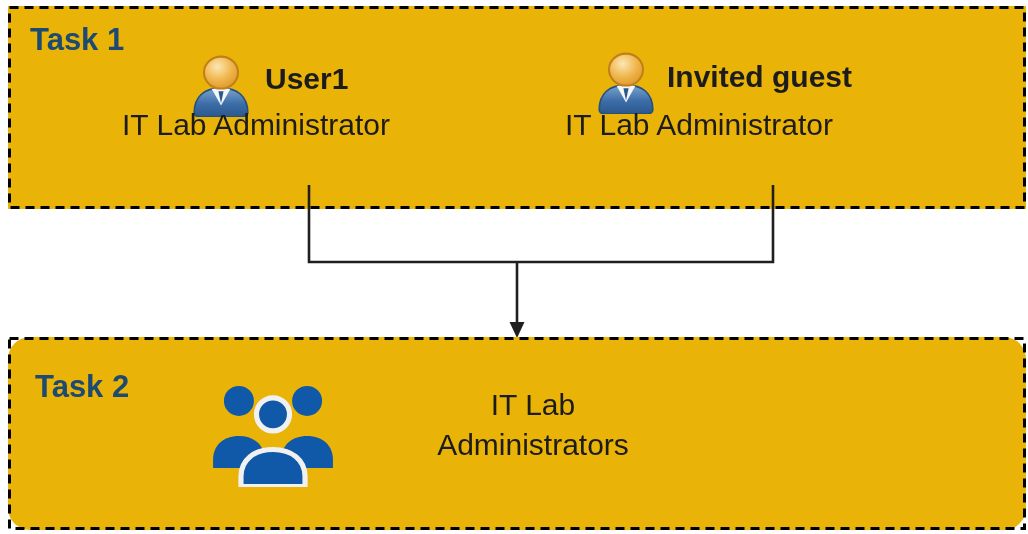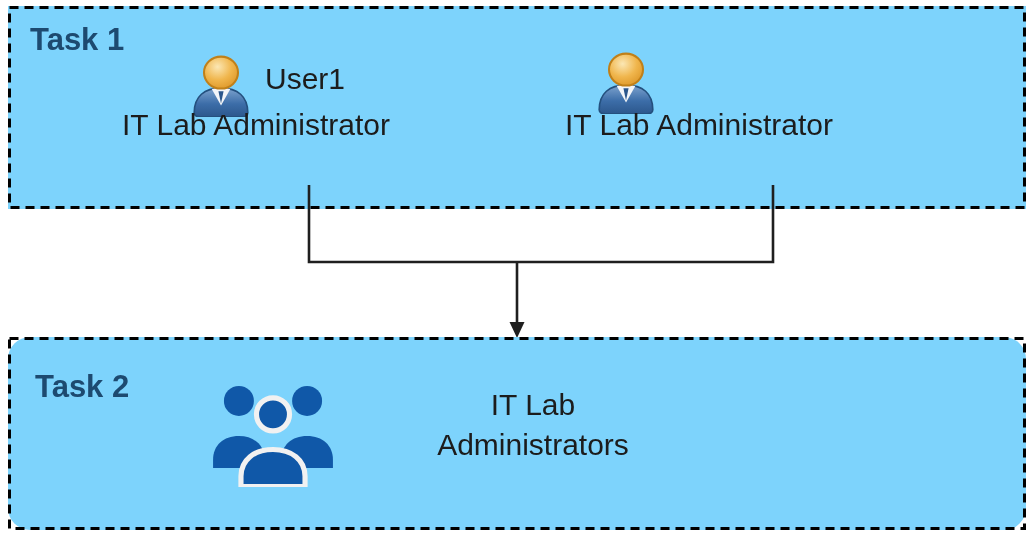--- a/index.html
+++ b/index.html
@@ -3,21 +3,21 @@
 <meta charset="utf-8">
 <style>
   * { margin: 0; padding: 0; box-sizing: border-box; }
   html, body { width: 1028px; height: 534px; background: #ffffff; overflow: hidden; }
   body { font-family: "Liberation Sans", "DejaVu Sans", sans-serif; position: relative; }
 
   .stage { position: absolute; inset: 0; width: 1028px; height: 534px; }
 
   .task-box {
     position: absolute;
-    background: #7dd3fc;
+    background: #eab308;
   }
   .task-box svg.border { position: absolute; inset: 0; display: block; }
 
   #task1-box { left: 8px; top: 6px; width: 1018px; height: 203px; }
   #task2-box { left: 8px; top: 337px; width: 1018px; height: 193px; border-radius: 22px; }
 
   .task-label {
     position: absolute;
     font-size: 31px;
     font-weight: bold;
@@ -29,20 +29,21 @@
   #task2-label { left: 27px; top: 32px; }
   .user-icon-wrap { position: absolute; width: 66px; height: 62px; }
   #user1-icon { left: 180px; top: 49px; }
   #user2-icon { left: 585px; top: 46px; }
 
   .user-name {
     position: absolute;
     font-size: 30px;
     color: #1c1c1c;
     white-space: nowrap;
+    font-weight: bold;
   }
   #user1-name { left: 257px; top: 56px; }
   #user2-name { left: 659px; top: 54px; }
 
   .user-role {
     position: absolute;
     font-size: 30px;
     color: #1c1c1c;
     white-space: nowrap;
   }
@@ -100,20 +101,21 @@
     <div class="user-role" id="user1-role">IT Lab Administrator</div>
 
     <div class="user-icon-wrap" id="user2-icon">
       <svg width="66" height="62" viewBox="0 0 64 60">
         <path d="M6,56 C6,40 16,32 32,32 C48,32 58,40 58,56 C58,59 55.5,60 52,60 L12,60 C8.5,60 6,59 6,56 Z" fill="url(#bodyGrad)" stroke="#24507e" stroke-width="1.6"></path>
         <path d="M23,33 L32,49 L41,33 C38,31.5 26,31.5 23,33 Z" fill="#f4f6f9"></path>
         <path d="M29.5,35 L32,47 L34.5,35 Z" fill="#2c578c"></path>
         <ellipse cx="32" cy="17" rx="16.5" ry="15.5" fill="url(#headGrad)" stroke="#c08019" stroke-width="2"></ellipse>
       </svg>
     </div>
+    <div class="user-name" id="user2-name">Invited guest</div>
     <div class="user-role" id="user2-role">IT Lab Administrator</div>
   </div>
 
   <svg id="connector" width="1028" height="534" viewBox="0 0 1028 534">
     <path d="M309,185 L309,262 L773,262 L773,185" fill="none" stroke="#1f1f1f" stroke-width="2.6"></path>
     <line x1="517" y1="262" x2="517" y2="324" stroke="#1f1f1f" stroke-width="2.6"></line>
     <polygon points="517,338 509.5,322 524.5,322" fill="#1f1f1f"></polygon>
   </svg>
 
   <div class="task-box" id="task2-box">

